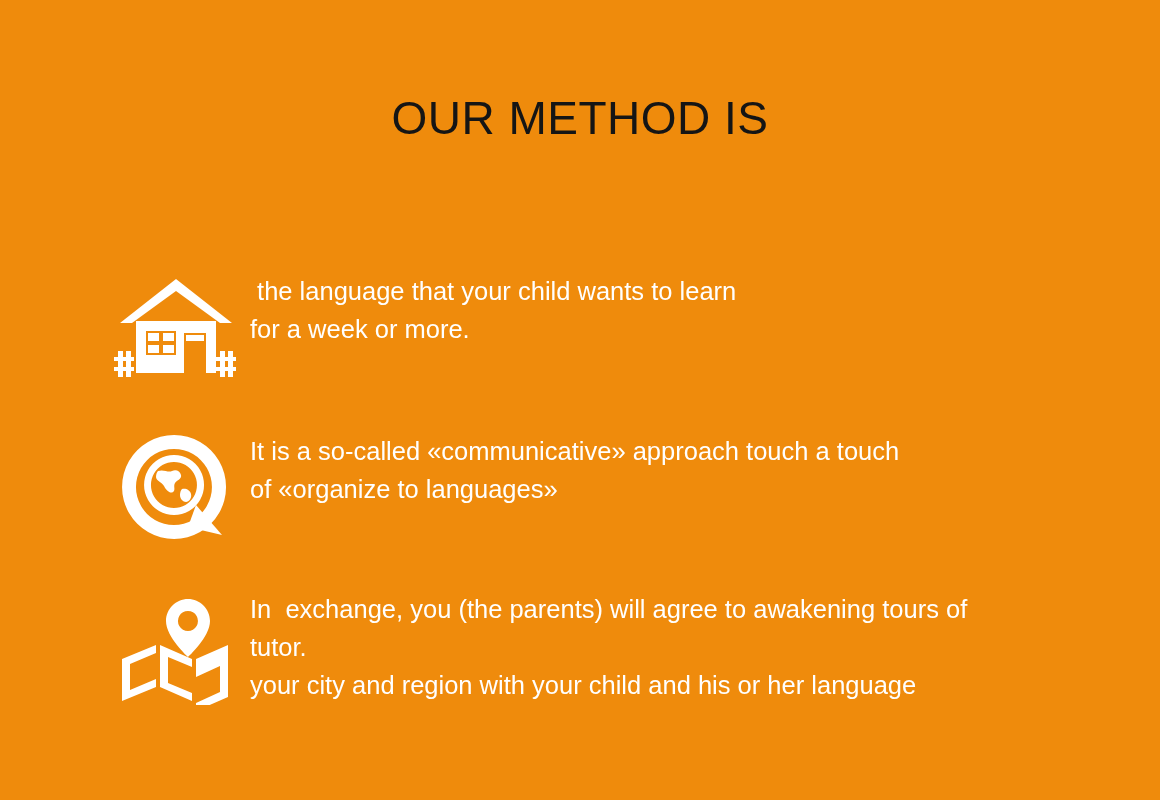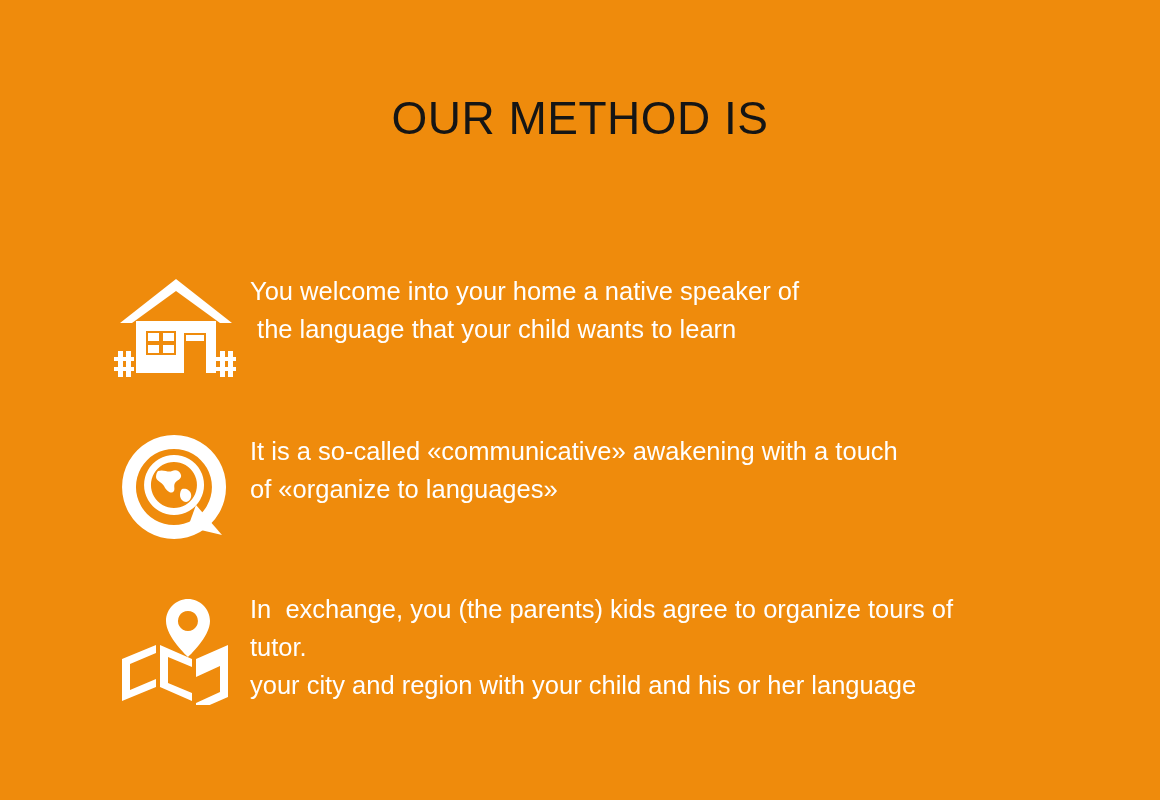--- a/index.html
+++ b/index.html
@@ -107,61 +107,61 @@
             <rect x="0" y="92" width="20" height="4"></rect>
 
             <rect x="106" y="76" width="5" height="26"></rect>
             <rect x="114" y="76" width="5" height="26"></rect>
             <rect x="102" y="82" width="20" height="4"></rect>
             <rect x="102" y="92" width="20" height="4"></rect>
           </g>
         </svg>
       </div>
       <div class="item-text">
-        <span class="tline">You welcome into your home a native speaker of</span>
         <span class="tline"> the language that your child wants to learn</span>
+        <span class="tline">for a week or more.</span>
       </div>
     </div>
 
     <div class="item row-2">
       <div class="item-icon">
         <svg width="116" height="116" viewBox="0 0 116 116" aria-hidden="true">
           <g fill="#ffffff">
 
             <path d="M56,4 a52,52 0 1,0 0.1,0 z M56,18 a38,38 0 1,1 -0.1,0 z"></path>
 
             <polygon points="78,74 104,104 70,96"></polygon>
 
             <path d="M56,24 a30,30 0 1,0 0.1,0 z M56,31 a23,23 0 1,1 -0.1,0 z"></path>
 
             <path d="M40,40 c6,-2 10,2 14,0 c4,-2 8,0 9,4 c1,4 -4,5 -6,8 c-2,3 1,7 -2,9 c-3,2 -7,-2 -9,-6 c-2,-4 -8,-5 -8,-9 c0,-3 1,-5 2,-6 z"></path>
             <path d="M64,58 c4,-1 8,1 9,5 c1,4 -2,8 -5,8 c-3,0 -6,-3 -6,-7 c0,-3 1,-5 2,-6 z"></path>
           </g>
         </svg>
       </div>
       <div class="item-text">
-        <span class="tline">It is a so-called «communicative» awakening with a touch</span>
+        <span class="tline">It is a so-called «communicative» approach touch a touch</span>
         <span class="tline">of «organize to languages»</span>
       </div>
     </div>
 
     <div class="item row-3">
       <div class="item-icon">
         <svg width="124" height="108" viewBox="0 0 124 108" aria-hidden="true">
           <g fill="#ffffff">
 
             <path d="M74,2 c-12,0 -22,10 -22,22 c0,16 22,36 22,36 c0,0 22,-20 22,-36 c0,-12 -10,-22 -22,-22 z M74,14 a10,10 0 1,1 -0.1,0 z"></path>
 
             <path d="M8,62 l34,-14 l0,8 l-26,11 l0,26 l26,-11 l0,8 l-34,14 z"></path>
             <path d="M46,48 l32,14 l0,8 l-24,-10 l0,26 l24,10 l0,8 l-32,-14 z"></path>
             <path d="M82,62 l32,-14 l0,52 l-32,14 l0,-8 l24,-11 l0,-26 l-24,11 z"></path>
           </g>
         </svg>
       </div>
       <div class="item-text">
-        <span class="tline">In  exchange, you (the parents) kids agree to organize tours of</span>
+        <span class="tline">In  exchange, you (the parents) will agree to awakening tours of</span>
         <span class="tline">tutor.</span>
         <span class="tline">your city and region with your child and his or her language</span>
       </div>
     </div>
 
   </div>
 </div>
 
 </body></html>

